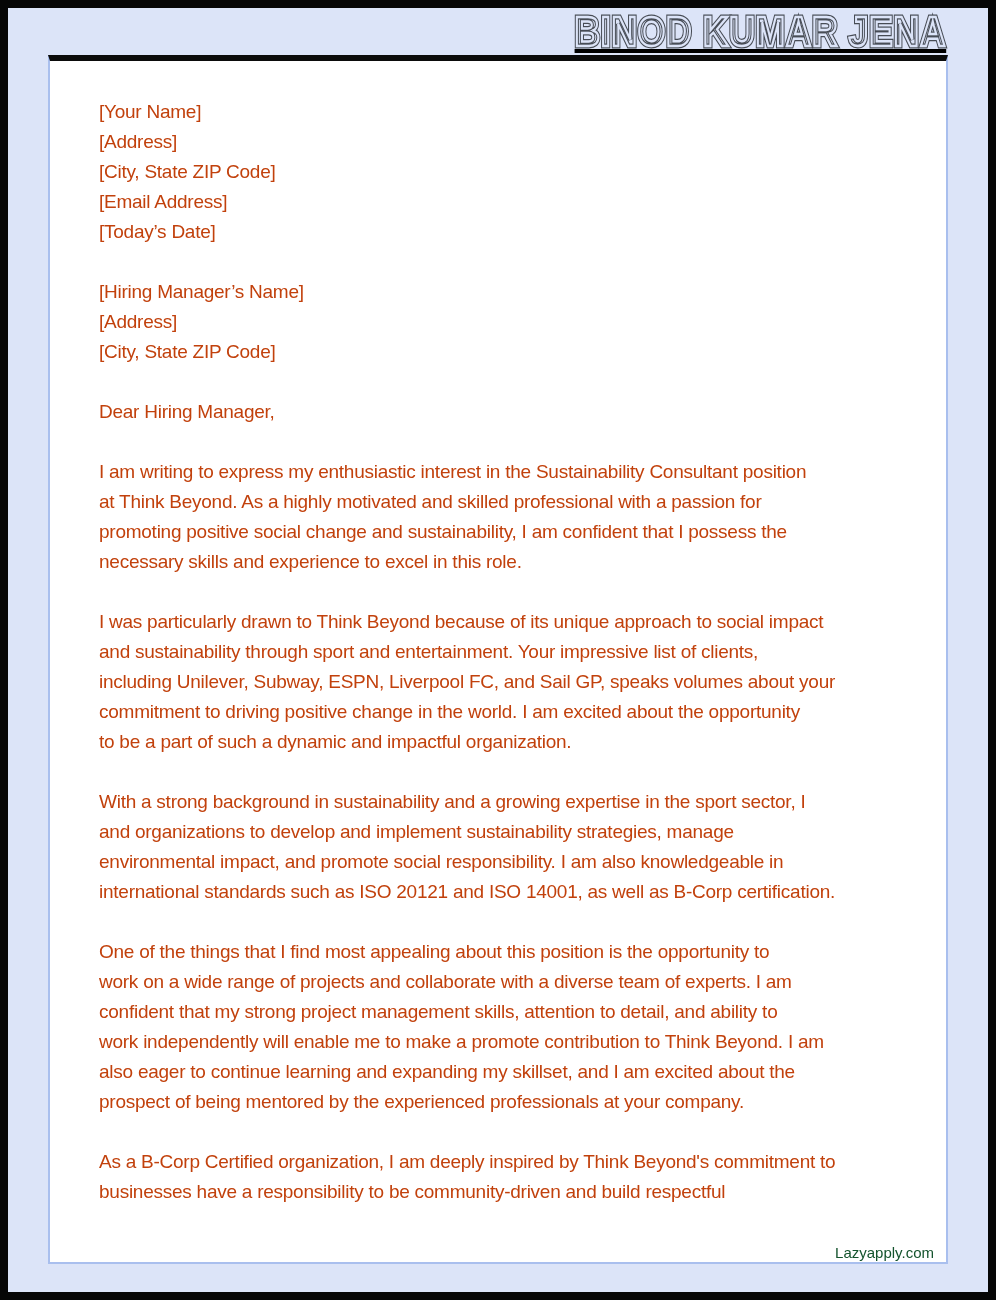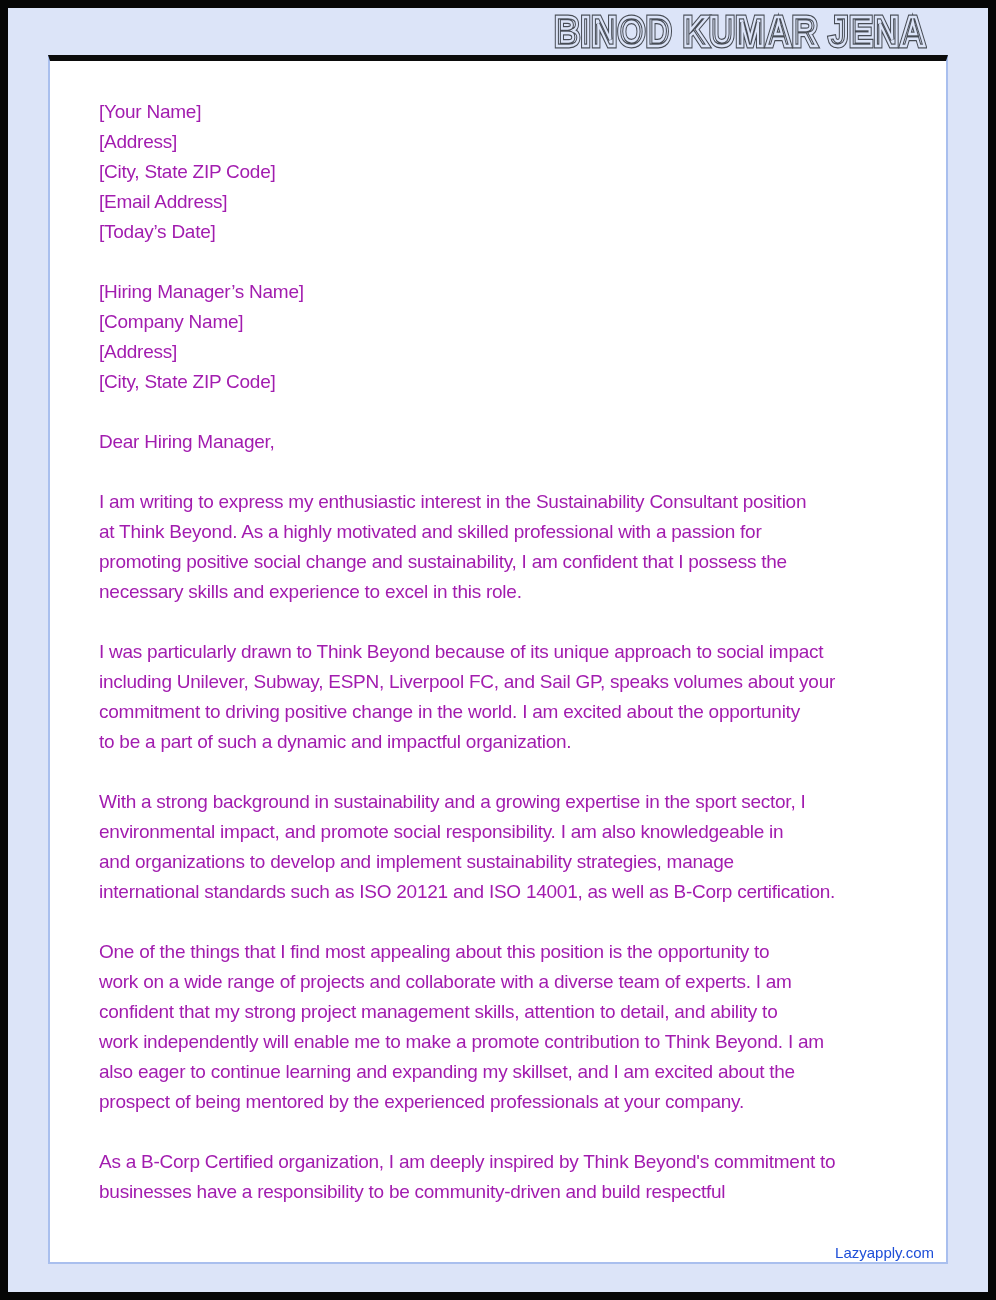--- a/index.html
+++ b/index.html
@@ -13,21 +13,22 @@
     overflow: hidden;
     position: relative;
   }
 
   
   .header {
     height: 47px;
     display: flex;
     align-items: center;
     justify-content: flex-end;
-    padding-right: 62px;
+    padding-right: 42px;
+    text-decoration: underline;
   }
   .header-name {
     position: relative;
     font-weight: 700;
     font-size: 43px;
     line-height: 47px;
     letter-spacing: 1px;
     white-space: nowrap;
     transform: scaleX(0.82);
     transform-origin: right center;
@@ -63,32 +64,32 @@
     padding: 36px 40px 0 49px;
     overflow: visible;
   }
 
   .block { margin: 0 0 30px 0; }
   .block .line,
   .salutation {
     font-size: 19px;
     letter-spacing: -0.25px;
     line-height: 30px;
-    color: #a21caf;
+    color: #c2410c;
     white-space: nowrap;
   }
 
   
   .watermark {
     position: absolute;
     right: 12px;
     bottom: 1px;
     font-size: 15px;
     line-height: 16px;
-    color: #1d4ed8;
+    color: #14532d;
     letter-spacing: 0;
     background: #ffffff;
     padding-left: 6px;
   }
 </style>
 </head>
 <body>
 
 <div class="header">
   <div class="header-name" data-text="BINOD KUMAR JENA">BINOD KUMAR JENA</div>
@@ -99,45 +100,45 @@
   <div class="block">
       <div class="line">[Your Name]</div>
       <div class="line">[Address]</div>
       <div class="line">[City, State ZIP Code]</div>
       <div class="line">[Email Address]</div>
       <div class="line">[Today’s Date]</div>
     </div>
 
   <div class="block">
       <div class="line">[Hiring Manager’s Name]</div>
-      <div class="line">[Company Name]</div>
       <div class="line">[Address]</div>
       <div class="line">[City, State ZIP Code]</div>
     </div>
 
   <div class="block salutation">Dear Hiring Manager,</div>
 
   <div class="block">
       <div class="line">I am writing to express my enthusiastic interest in the Sustainability Consultant position</div>
       <div class="line">at Think Beyond. As a highly motivated and skilled professional with a passion for</div>
       <div class="line">promoting positive social change and sustainability, I am confident that I possess the</div>
       <div class="line">necessary skills and experience to excel in this role.</div>
     </div>
 
   <div class="block">
       <div class="line">I was particularly drawn to Think Beyond because of its unique approach to social impact</div>
+      <div class="line">and sustainability through sport and entertainment. Your impressive list of clients,</div>
       <div class="line">including Unilever, Subway, ESPN, Liverpool FC, and Sail GP, speaks volumes about your</div>
       <div class="line">commitment to driving positive change in the world. I am excited about the opportunity</div>
       <div class="line">to be a part of such a dynamic and impactful organization.</div>
     </div>
 
   <div class="block">
       <div class="line">With a strong background in sustainability and a growing expertise in the sport sector, I</div>
+      <div class="line">and organizations to develop and implement sustainability strategies, manage</div>
       <div class="line">environmental impact, and promote social responsibility. I am also knowledgeable in</div>
-      <div class="line">and organizations to develop and implement sustainability strategies, manage</div>
       <div class="line">international standards such as ISO 20121 and ISO 14001, as well as B-Corp certification.</div>
     </div>
 
   <div class="block">
       <div class="line">One of the things that I find most appealing about this position is the opportunity to</div>
       <div class="line">work on a wide range of projects and collaborate with a diverse team of experts. I am</div>
       <div class="line">confident that my strong project management skills, attention to detail, and ability to</div>
       <div class="line">work independently will enable me to make a promote contribution to Think Beyond. I am</div>
       <div class="line">also eager to continue learning and expanding my skillset, and I am excited about the</div>
       <div class="line">prospect of being mentored by the experienced professionals at your company.</div>

